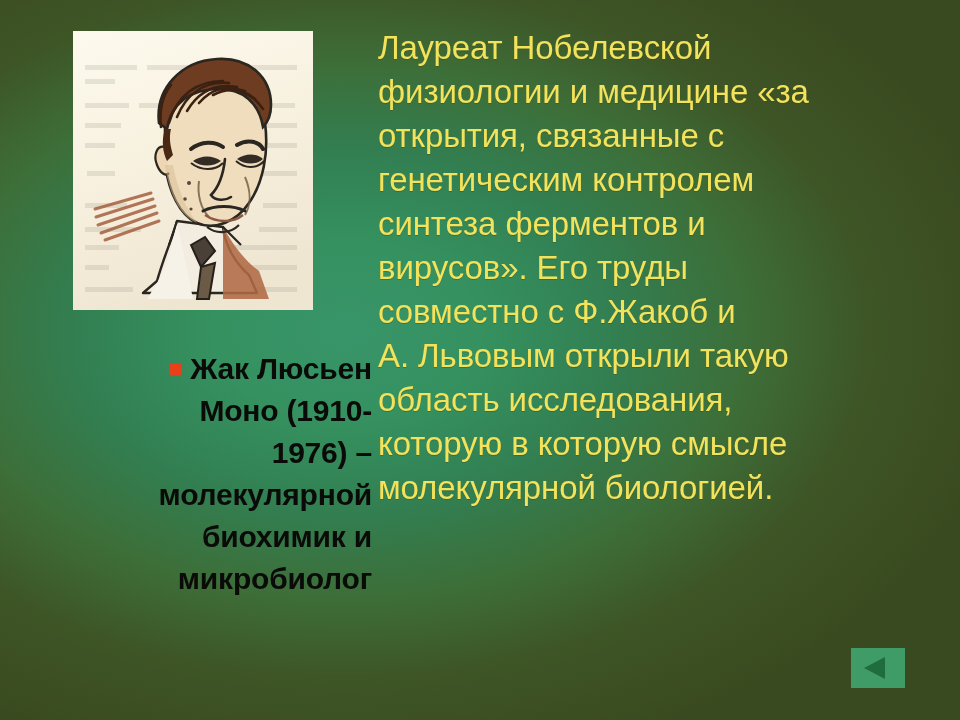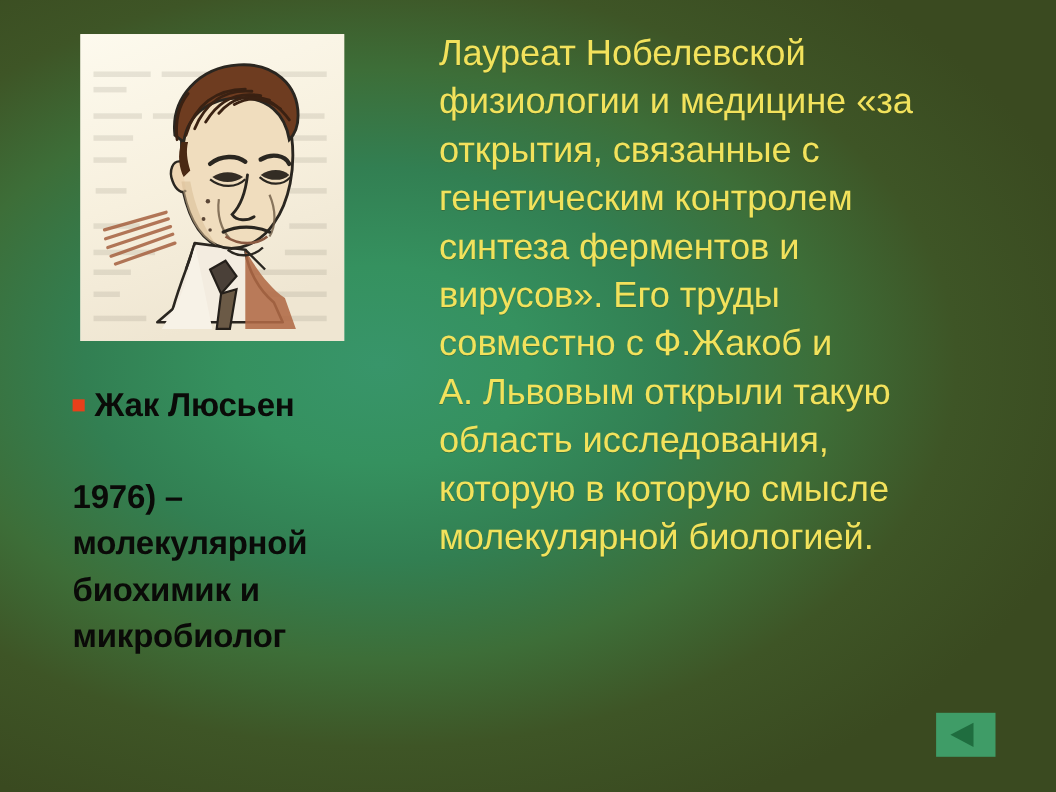--- a/index.html
+++ b/index.html
@@ -35,40 +35,40 @@
     overflow: hidden;
   }
   #portrait svg { display: block; width: 100%; height: 100%; }
 
   
   #caption {
     position: absolute;
     left: 66px;
     top: 348px;
     width: 306px;
-    text-align: left;
+    text-align: right;
     color: #0a0a08;
     font-size: 30px;
     font-weight: bold;
     line-height: 42px;
     letter-spacing: -0.2px;
   }
   #caption .bullet {
     display: inline-block;
     width: 11px;
     height: 11px;
     background: #e8401a;
     vertical-align: 4px;
     margin-right: 9px;
   }
 
   
   #body-text {
     position: absolute;
-    left: 399px;
+    left: 378px;
     top: 26px;
     width: 536px;
     color: #f2e25c;
     font-size: 33px;
     line-height: 44px;
     letter-spacing: -0.1px;
     text-shadow: 0 1px 0 rgba(60,70,20,0.35);
   }
   #body-text .ln { display: block; white-space: pre; }
 
@@ -195,21 +195,21 @@
       <circle cx="116" cy="152" r="2" fill="#5a4636"></circle>
       <circle cx="112" cy="168" r="1.8" fill="#5a4636"></circle>
       <circle cx="118" cy="178" r="1.6" fill="#5a4636"></circle>
 
       <path d="M92 134 C96 162 106 184 124 192 C112 176 104 156 100 134 Z" fill="#d9bd95" opacity="0.55"></path>
     </svg>
   </div>
 
   <div id="caption">
     <span class="bullet"></span><span>Жак Люсьен</span><br>
-    <br>
+    <span>Моно (1910-</span><br>
     <span>1976) –</span><br>
     <span>молекулярной</span><br>
     <span>биохимик  и</span><br>
     <span>микробиолог</span>
   </div>
 
   <div id="body-text">
     <span class="ln">Лауреат Нобелевской</span>
     <span class="ln">физиологии и медицине «за</span>
     <span class="ln">открытия, связанные с</span>

